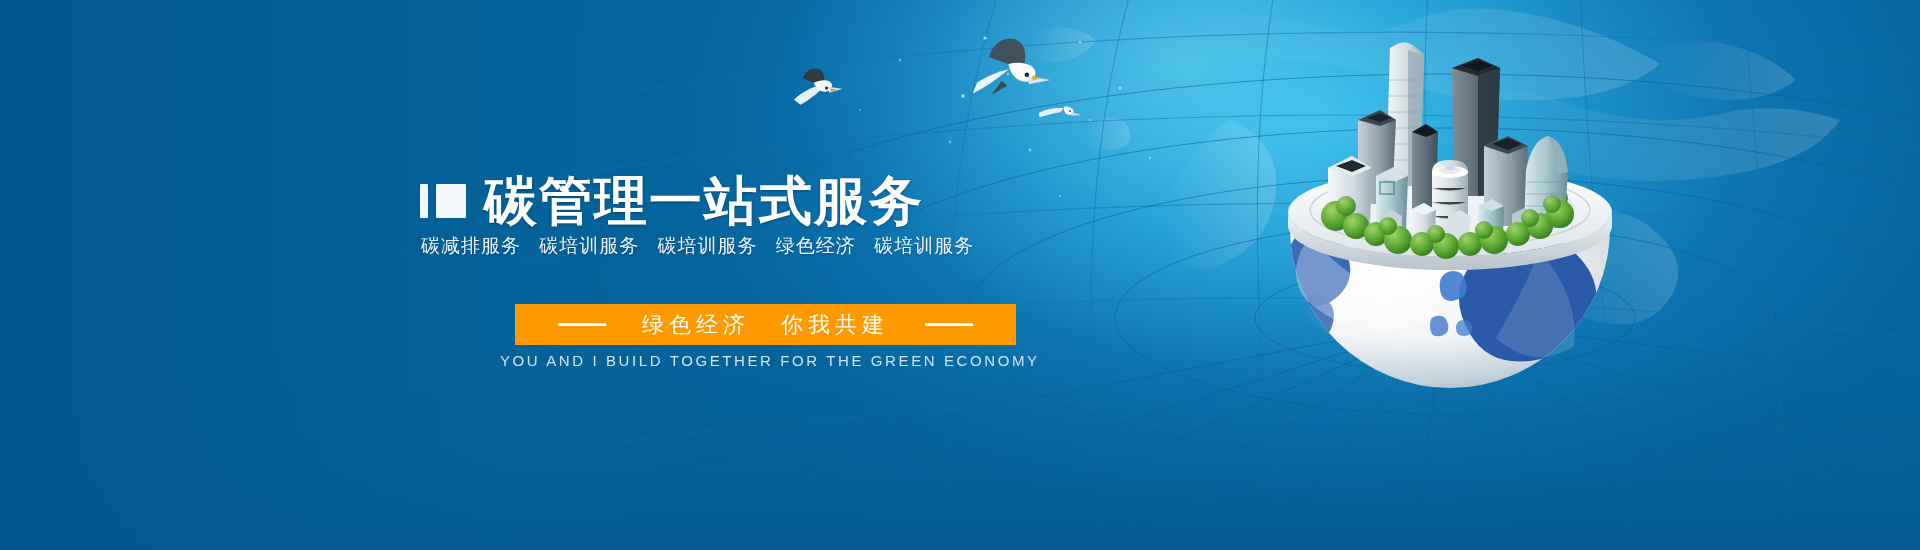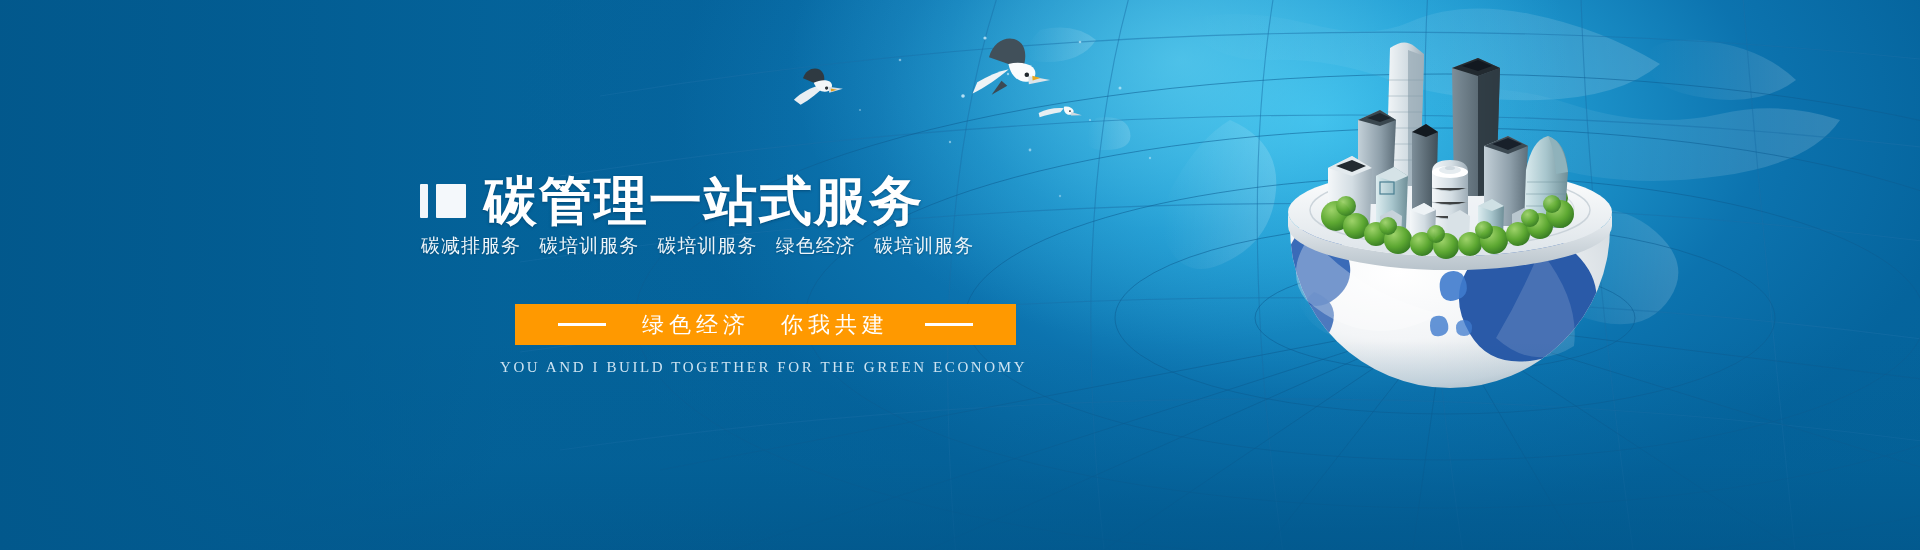--- a/index.html
+++ b/index.html
@@ -109,27 +109,26 @@
     letter-spacing:5px;
     white-space:nowrap;
     line-height:24px;
   }
   .slogan em{font-style:normal; padding:0 10px;}
 
   
   .tagline{
     position:absolute;
     left:80px;           
-    top:180px;           
+    top:174px;           
     font-size:15px;
     color:#cfe4f2;
     letter-spacing:2.6px;
     white-space:nowrap;
     line-height:18px;
-    font-family:Liberation Serif, serif;
   }
 
   
   .scene{
     position:absolute;
     left:1240px;
     top:20px;
     width:420px;
     height:420px;
   }

